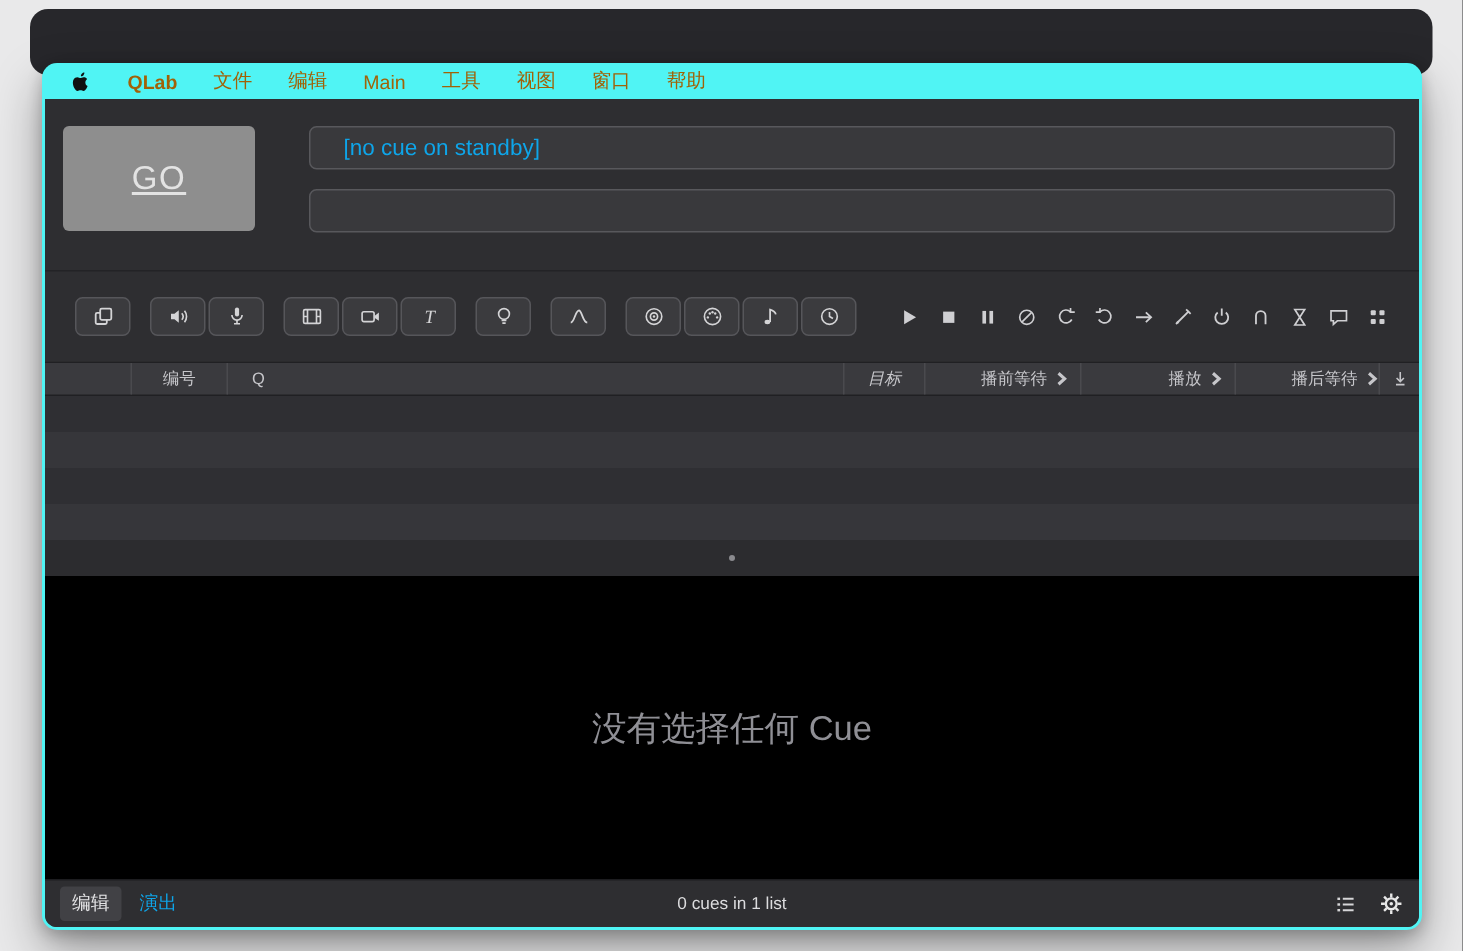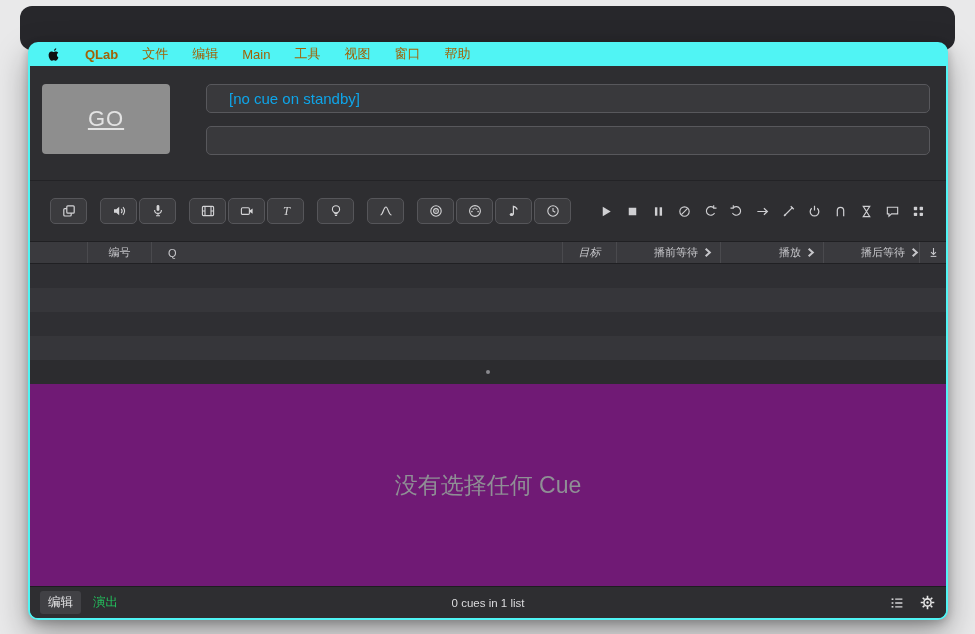--- a/index.html
+++ b/index.html
@@ -100,32 +100,32 @@
   .stripe { height:24px; }
   .stripe.dark { background:#2f2f33; }
   .stripe.light { background:#36363a; }
   .splitter {
     height:24px; flex:none; background:#2c2c2f;
     display:flex; align-items:center; justify-content:center; cursor:row-resize;
   }
   .splitter .dot { width:4px; height:4px; border-radius:50%; background:#8a8a8e; }
   
   .inspector {
-    flex:1; background:#701a75; display:flex; align-items:center; justify-content:center;
+    flex:1; background:#000000; display:flex; align-items:center; justify-content:center;
   }
   .inspector .empty-msg { font-size:23px; color:#8f8f95; }
   
   .statusbar {
     height:32px; flex:none; background:#2e2e31; border-top:1px solid #1d1d20;
     display:flex; align-items:center; position:relative; padding:0 10px;
   }
   .sb-tabs { display:flex; gap:4px; }
   .sb-tab { font-size:12.5px; padding:3px 8px; border-radius:3px; cursor:pointer; }
   .sb-tab.selected { color:#e4e4e6; background:#414145; }
-  .sb-tab.idle { color:#22c55e; }
+  .sb-tab.idle { color:#0ea5e9; }
   .sb-summary {
     position:absolute; left:0; right:0; text-align:center;
     font-size:11.5px; color:#dcdcde; pointer-events:none;
   }
   .sb-right { margin-left:auto; display:flex; align-items:center; gap:14px; z-index:1; }
   .sb-icon { color:#d6d6d8; cursor:pointer; display:flex; }
 </style>
 </head>
 <body>
 

